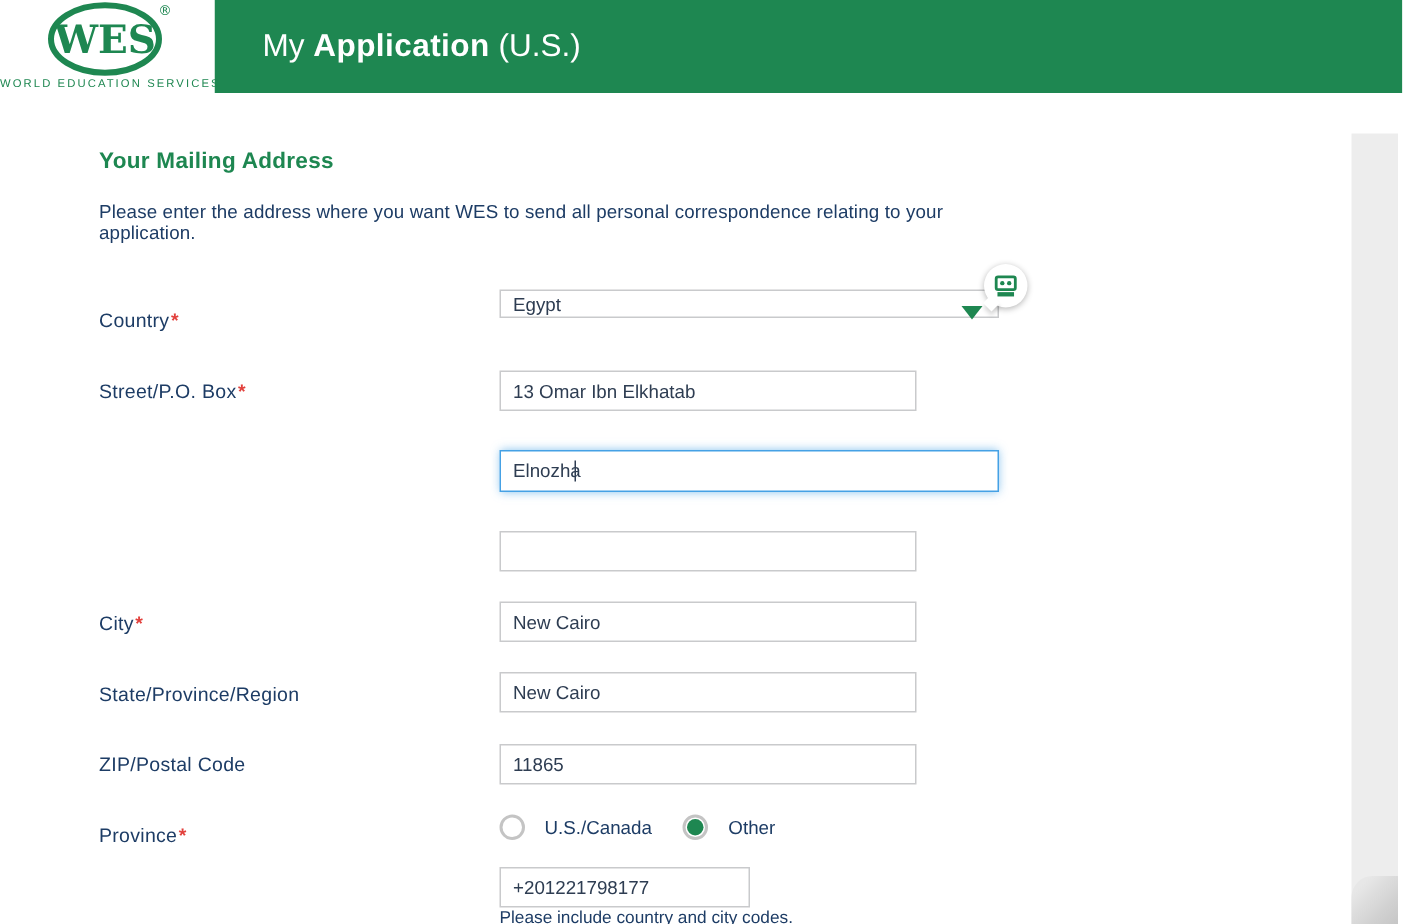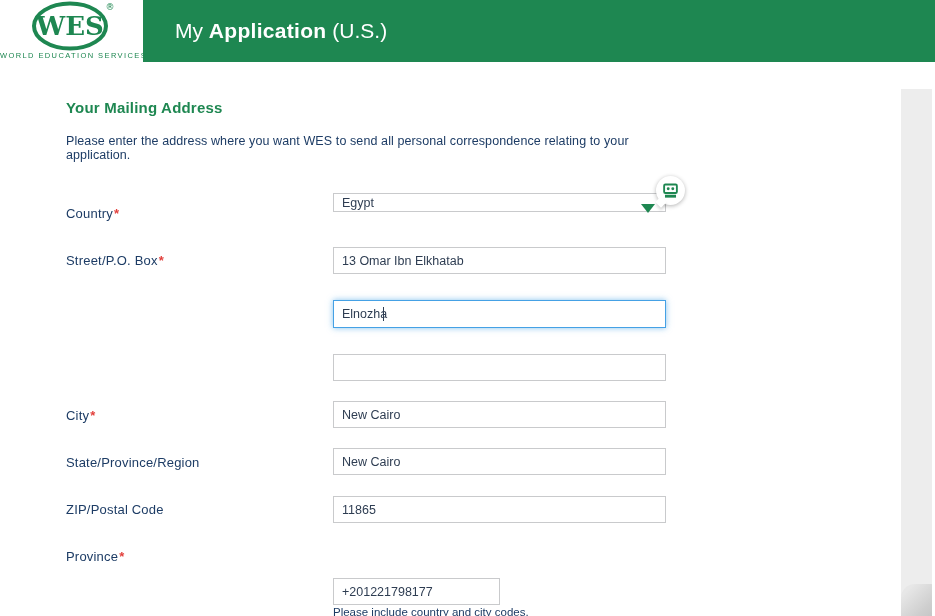--- a/index.html
+++ b/index.html
@@ -24,21 +24,21 @@
 
   
   .section-heading{position:absolute;left:66px;top:99px;font-size:15px;font-weight:bold;
     color:#1e8751;letter-spacing:.2px;}
   .section-desc{position:absolute;left:66px;top:134px;width:620px;font-size:12.5px;
     color:#1d3c65;letter-spacing:.1px;}
 
   
   .f-label{position:absolute;left:66px;font-size:13px;color:#1d3c65;letter-spacing:.2px;}
   .req{color:#e2403c;font-weight:bold;margin-left:1px;}
-  .t-input{position:absolute;left:333px;width:333px;height:27px;border:1px solid #c9cacc;
+  .t-input{position:absolute;left:333px;width:278px;height:27px;border:1px solid #c9cacc;
     box-sizing:border-box;padding:0 8px;font-family:"Liberation Sans",sans-serif;
     font-size:12.5px;color:#2e3d52;background:#fff;outline:none;}
   .t-input.short{width:167px;}
   .input-wrap{position:absolute;left:333px;width:333px;height:28px;}
   .input-wrap .t-input{position:absolute;left:0;top:0;width:333px;height:28px;
     border:1px solid #45a1e5;box-shadow:0 0 6px rgba(69,161,229,.65);}
   .caret{position:absolute;left:50px;top:7px;width:1px;height:14px;background:#2e3d52;}
 
   
   .select-box{position:absolute;left:333px;top:193px;width:333px;height:19px;
@@ -120,20 +120,31 @@
   <input class="t-input" style="top: 401px;" value="New Cairo">
 
   <div class="f-label" style="top:455px">State/Province/Region</div>
   <input class="t-input" style="top: 448px;" value="New Cairo">
 
   <div class="f-label" style="top:502px">ZIP/Postal Code</div>
   <input class="t-input" style="top: 496px;" value="11865">
 
   <div class="f-label" style="top:549px"><span>Province</span><span class="req">*</span></div>
 
+  <div class="radio-row">
+    <span class="radio">
+        <span class="dot"></span>
+      </span>
+    <span class="radio-label">U.S./Canada</span>
+    <span class="gap1"></span>
+    <span class="radio selected">
+        <span class="dot"></span>
+      </span>
+    <span class="radio-label" style="margin-left:14px">Other</span>
+  </div>
 
   <input class="t-input short" style="top: 578px;" value="+201221798177">
   <div class="hint">Please include country and city codes.</div>
 
   <div class="scroll-track"></div>
   <div class="scroll-blob"></div>
 
 </div>
 
 </body></html>

